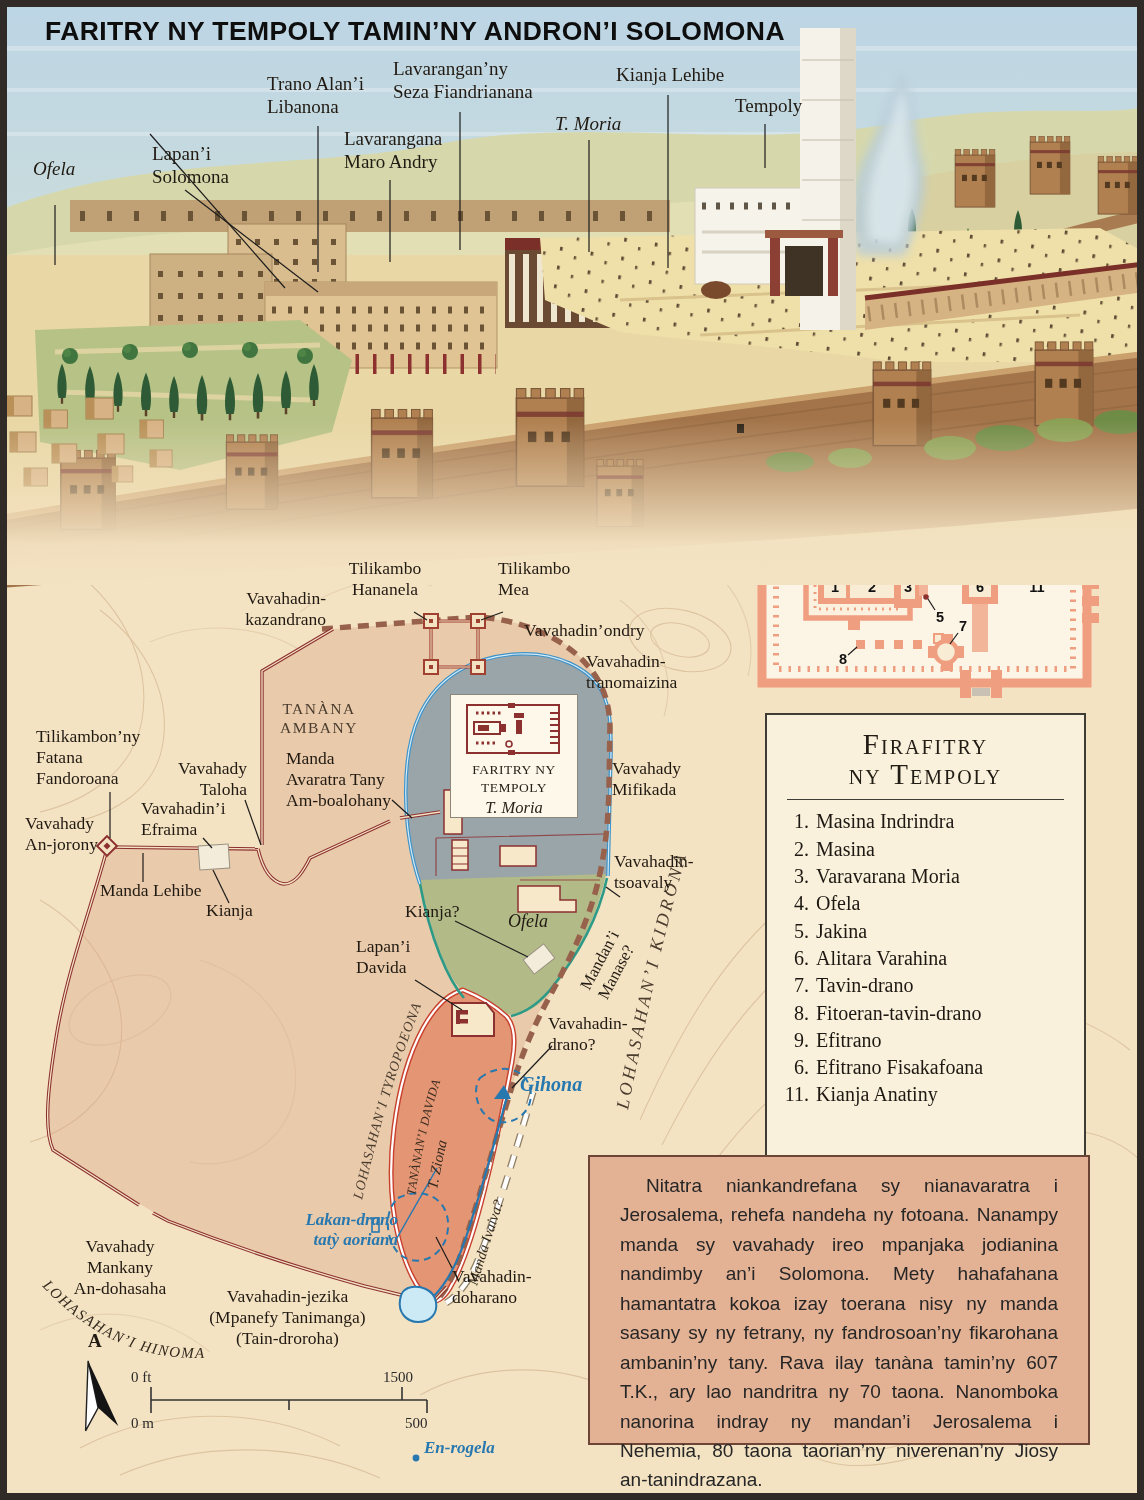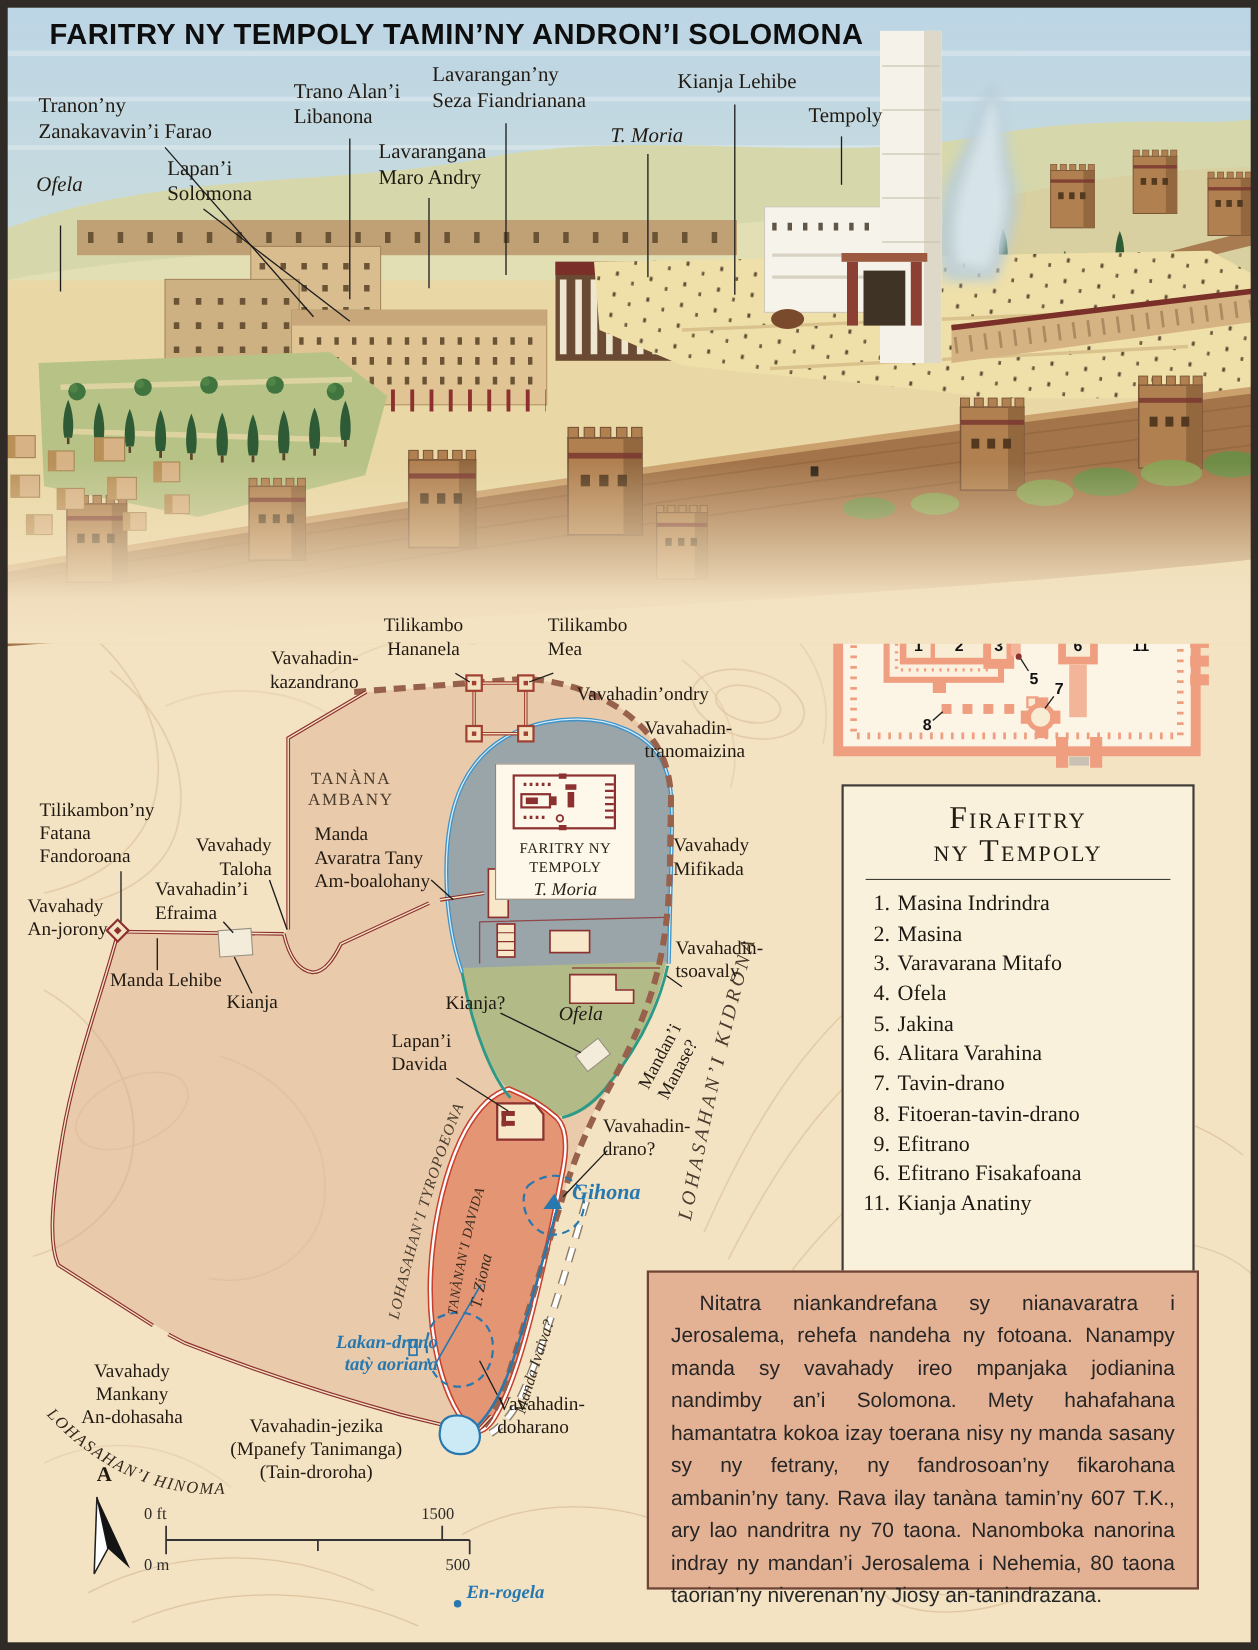--- a/index.html
+++ b/index.html
@@ -25,21 +25,21 @@
   #legend{position:absolute;left:765px;top:713px;width:321px;height:533px;z-index:15;
       background:#f9f1dc;border:2px solid #3f3c36;box-sizing:border-box;}
   #legend .lt{font-variant:small-caps;text-align:center;font-size:29px;letter-spacing:2px;
       color:#211c14;line-height:1.05;margin-top:14px;}
   #legend .hr{height:1.6px;background:#3f3c36;margin:9px 20px 8px 20px;}
   #legend ol{list-style:none;margin:2px 0 0 0;padding:0;}
   #legend li{display:flex;font-size:20px;color:#1d1812;line-height:27.3px;}
   #legend .num{width:42px;text-align:right;flex:0 0 42px;}
   #legend .itx{margin-left:7px;}
   #infobox{position:absolute;left:588px;top:1155px;width:502px;height:290px;z-index:15;
-      background:#e3b194;border:2px solid #6d4536;box-sizing:border-box;padding:14px 20px;}
+      background:#e3b194;border:2px solid #6d4536;box-sizing:border-box;padding:14px 30px;}
   #infobox p{margin:0;font-family:"Liberation Sans",sans-serif;font-size:19px;line-height:1.55;
       color:#262626;text-align:justify;text-indent:26px;}
 </style>
 </head>
 <body>
 
 <div id="stage">
 
 <svg id="bg" viewBox="0 0 1144 1500">
   <defs>
@@ -497,22 +497,20 @@
           <path d="M460,112 V250"></path>
       <path d="M589,140 V252"></path>
           <path d="M668,95 V268"></path>
           <path d="M765,124 V168"></path>
     </g>
   </g>
 </svg>
 
 <div id="title">FARITRY NY TEMPOLY TAMIN’NY ANDRON’I SOLOMONA</div>
 
-<div class="lbl" style="left:35px;top:86px;font-size:19px">Tranon’ny
-Zanakavavin’i Farao</div>
 <div class="lbl it" style="left:33px;top:158px;font-size:19px">Ofela</div>
 <div class="lbl" style="left:152px;top:143px;font-size:19px">Lapan’i
 Solomona</div>
 <div class="lbl" style="left:267px;top:73px;font-size:19px">Trano Alan’i
 Libanona</div>
 <div class="lbl" style="left:344px;top:128px;font-size:19px">Lavarangana
 Maro Andry</div>
 <div class="lbl" style="left:393px;top:58px;font-size:19px">Lavarangan’ny
 Seza Fiandrianana</div>
 <div class="lbl it" style="left:555px;top:113px;font-size:19px">T. Moria</div>
@@ -604,21 +602,21 @@
     <li>
           <span class="num">1.</span>
           <span class="itx">Masina Indrindra</span>
         </li>
     <li>
           <span class="num">2.</span>
           <span class="itx">Masina</span>
         </li>
     <li>
           <span class="num">3.</span>
-          <span class="itx">Varavarana Mitafo</span>
+          <span class="itx">Varavarana Moria</span>
         </li>
     <li>
           <span class="num">4.</span>
           <span class="itx">Ofela</span>
         </li>
     <li>
           <span class="num">5.</span>
           <span class="itx">Jakina</span>
         </li>
     <li>

